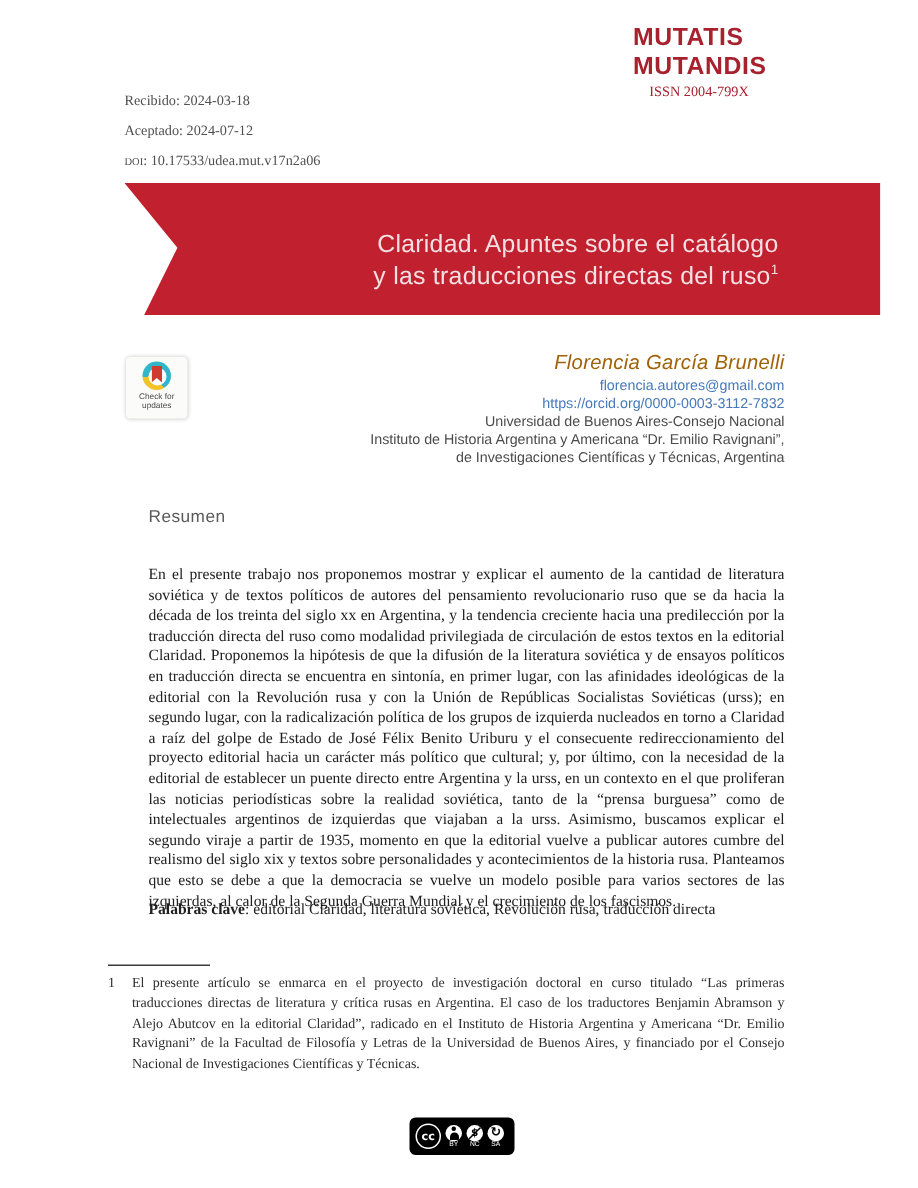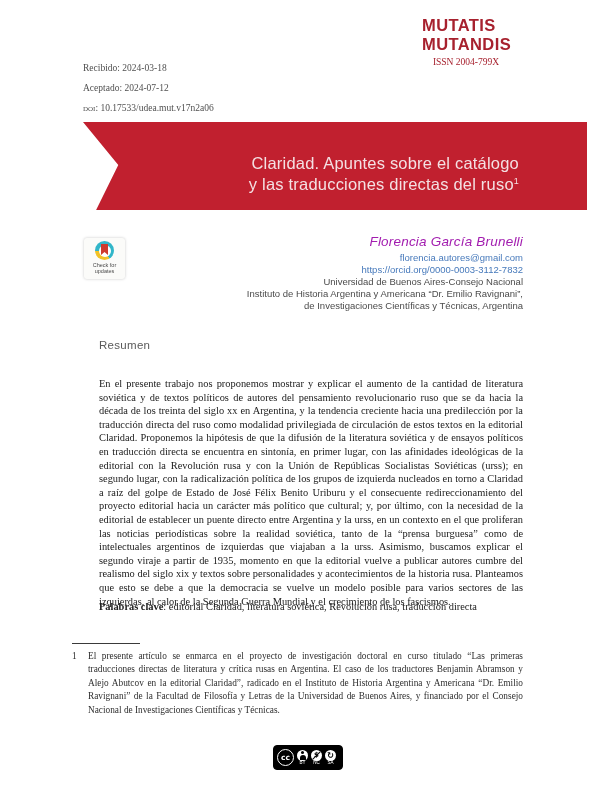--- a/index.html
+++ b/index.html
@@ -30,21 +30,21 @@
   .cm-circle{position:relative;width:19px;height:19px;border-radius:50%;margin:3px auto 0;
         background:conic-gradient(from 150deg,#f2c227 0 115deg,#31b6c9 115deg 360deg);}
   .cm-inner{position:absolute;left:3.5px;top:3.5px;width:12px;height:12px;border-radius:50%;background:#fff;}
   .cm-book{position:absolute;left:6px;top:3px;width:7px;height:11px;background:#cf3b2e;
         clip-path:polygon(0 0,100% 0,100% 100%,50% 72%,0 100%);}
   .cm-text{margin-top:1.5px;font-family:"Liberation Sans",sans-serif;font-size:5.5px;
         line-height:6px;color:#4a4a4a;}
 
   
   .author{position:absolute;right:89px;top:234px;text-align:right;font-family:"Liberation Sans",sans-serif;}
-  .author .name{font-size:13.5px;font-style:italic;color:#a21caf;letter-spacing:.2px;margin-bottom:3px;}
+  .author .name{font-size:13.5px;font-style:italic;color:#a16207;letter-spacing:.2px;margin-bottom:3px;}
   .author a{display:block;font-size:9.5px;line-height:12px;color:#4679bb;text-decoration:none;}
   .author .affil{font-size:9.5px;line-height:11.8px;color:#4b4b4b;}
 
   
   .resumen-h{position:absolute;left:99px;top:339px;font-family:"Liberation Sans",sans-serif;
         font-size:11.5px;color:#5a5a5a;letter-spacing:.3px;}
   .abstract{position:absolute;left:99px;top:361px;width:424px;font-size:10.4px;line-height:13.6px;
         text-align:justify;color:#202020;margin-top:16px;}
   .keywords{position:absolute;left:99px;top:601px;width:424px;font-size:10.4px;color:#202020;}
   .keywords b{font-weight:bold;}

